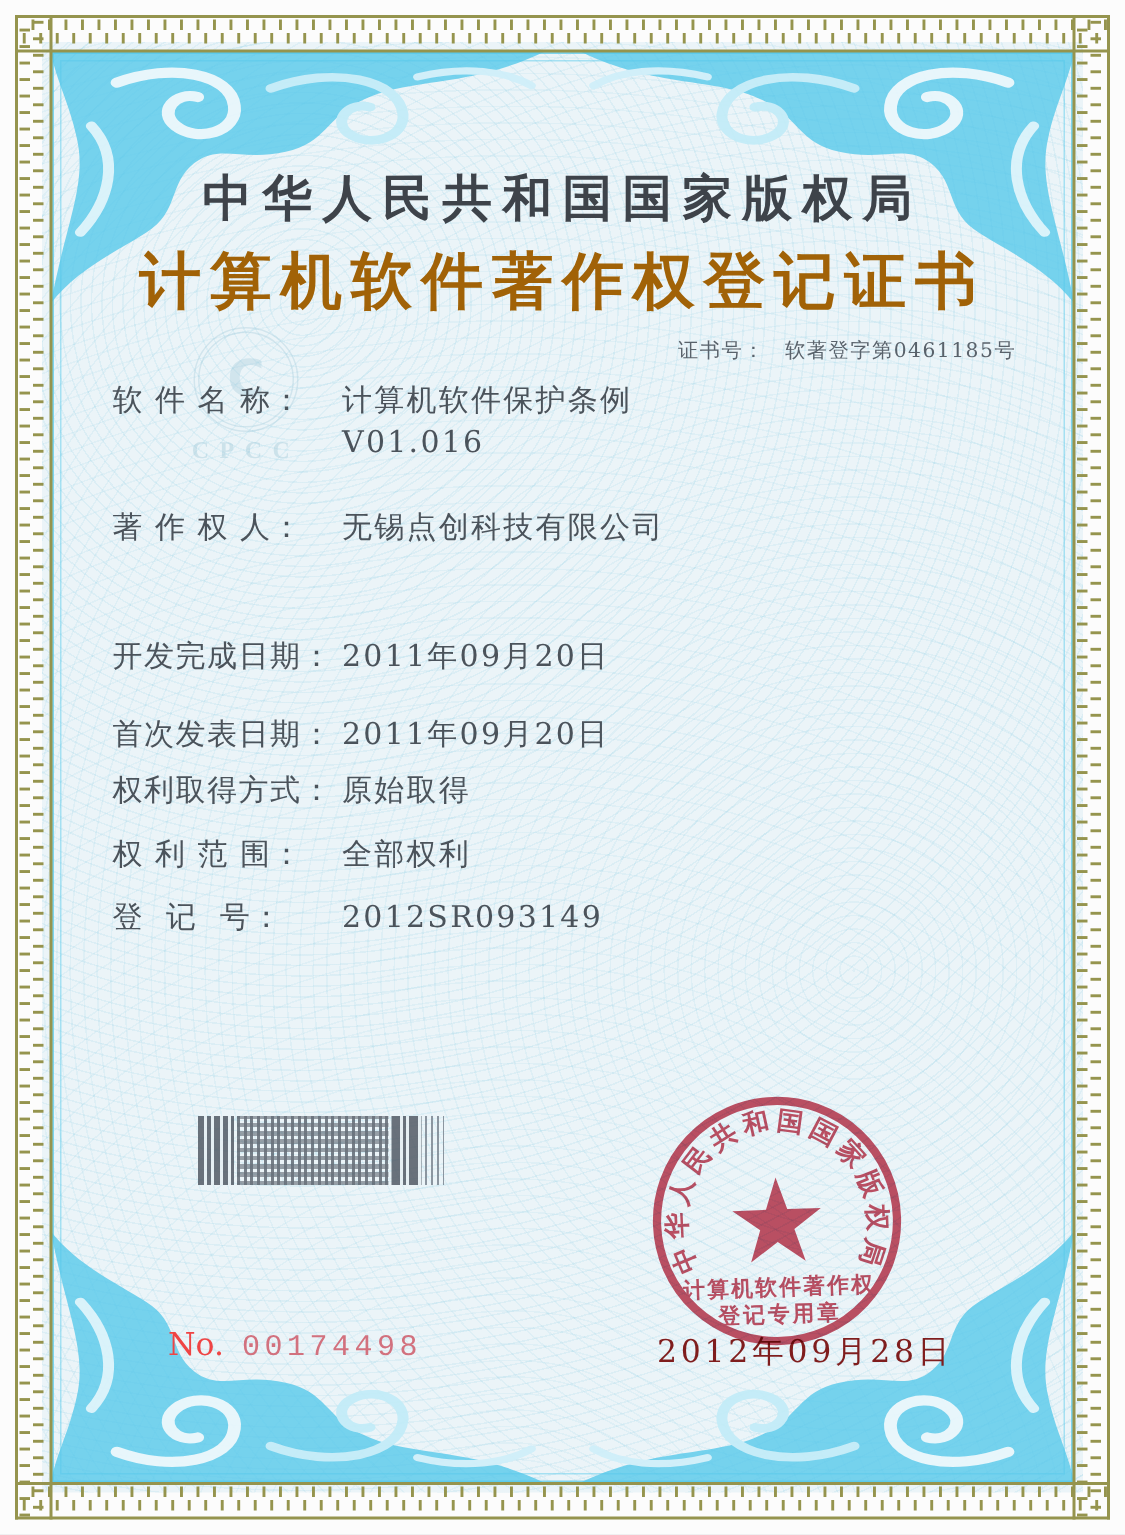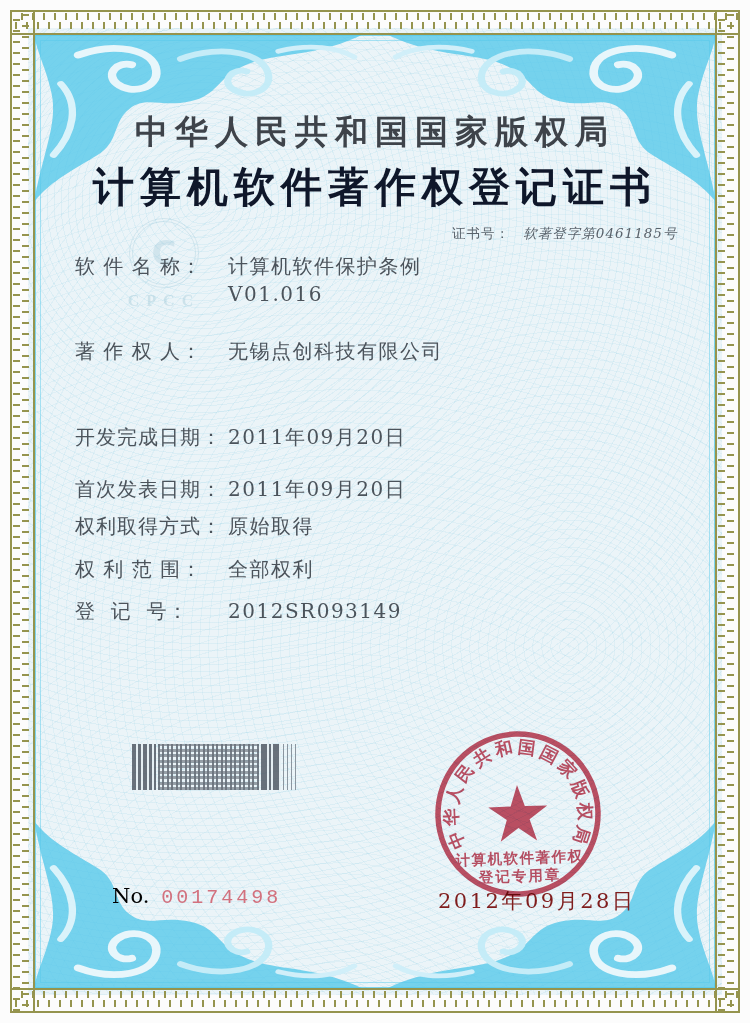--- a/index.html
+++ b/index.html
@@ -59,27 +59,27 @@
   .fl.tr{right:34px;top:34px;transform:scaleX(-1);}
   .fl.bl{left:34px;bottom:34px;transform:scaleY(-1);}
   .fl.br{right:34px;bottom:34px;transform:scale(-1,-1);}
   
   .t-authority{
     position:absolute;left:0;right:0;top:110px;text-align:center;
     font-size:33px;font-weight:600;letter-spacing:7px;color:#3e434a;z-index:5;
   }
   .t-main{
     position:absolute;left:0;right:0;top:160px;text-align:center;
-    font-size:41px;font-weight:700;letter-spacing:6px;color:#0f172a;z-index:5;
+    font-size:41px;font-weight:700;letter-spacing:6px;color:#a16207;z-index:5;
   }
   .certno{
     position:absolute;left:452px;top:225px;font-size:13.5px;color:#59626b;
     letter-spacing:1px;z-index:5;white-space:nowrap;
   }
-  .certno .v{margin-left:8px;font-style:italic;}
+  .certno .v{margin-left:8px;}
   .row{position:absolute;left:75px;font-size:20px;color:var(--ink);z-index:5;white-space:nowrap;letter-spacing:1px;}
   .row .lbl{display:inline-block;width:153px;white-space:pre;}
   .row .val{letter-spacing:1.5px;}
   .row.sub{left:228px;letter-spacing:1.5px;}
   .statement{
     position:absolute;left:64px;top:648px;width:606px;z-index:5;
     font-size:19.5px;color:var(--ink);line-height:56px;text-indent:39px;letter-spacing:.5px;
   }
   
   .wm{position:absolute;left:94px;top:218px;width:140px;z-index:4;opacity:.38;text-align:center;
@@ -97,21 +97,21 @@
       repeating-linear-gradient(90deg, rgba(77,85,96,.9) 0 2px, transparent 2px 4.5px),
       repeating-linear-gradient(0deg, rgba(77,85,96,.65) 0 3px, transparent 3px 5.5px);}
   .bc-stop{width:20px;background:repeating-linear-gradient(90deg,#4d5560 0 6px,#e6eff3 6px 8px,#4d5560 8px 10px,#e6eff3 10px 12px);}
   .bc-tail{width:13px;background:repeating-linear-gradient(90deg,#78828d 0 1.5px,transparent 1.5px 4px);}
   
   .seal{position:absolute;left:430px;top:726px;width:176px;height:176px;z-index:6;
     opacity:.88;mix-blend-mode:multiply;transform:rotate(-2deg);}
   .issue-date{position:absolute;left:438px;top:887px;z-index:4;font-size:21px;
     color:#7f1d1d;letter-spacing:2.5px;white-space:nowrap;}
   .serial{position:absolute;left:112px;top:884px;z-index:5;white-space:nowrap;}
-  .serial .pfx{font-size:21px;color:#000000;margin-right:12px;}
+  .serial .pfx{font-size:21px;color:#ef4444;margin-right:12px;}
   .serial .num{font-size:20px;color:#d2717e;letter-spacing:3px;
     font-family:Liberation Mono, monospace;}
 </style>
 </head>
 <body>
 
 <div class="sheet">
   <div class="paper"></div>
 
   <div class="mh top"></div>

